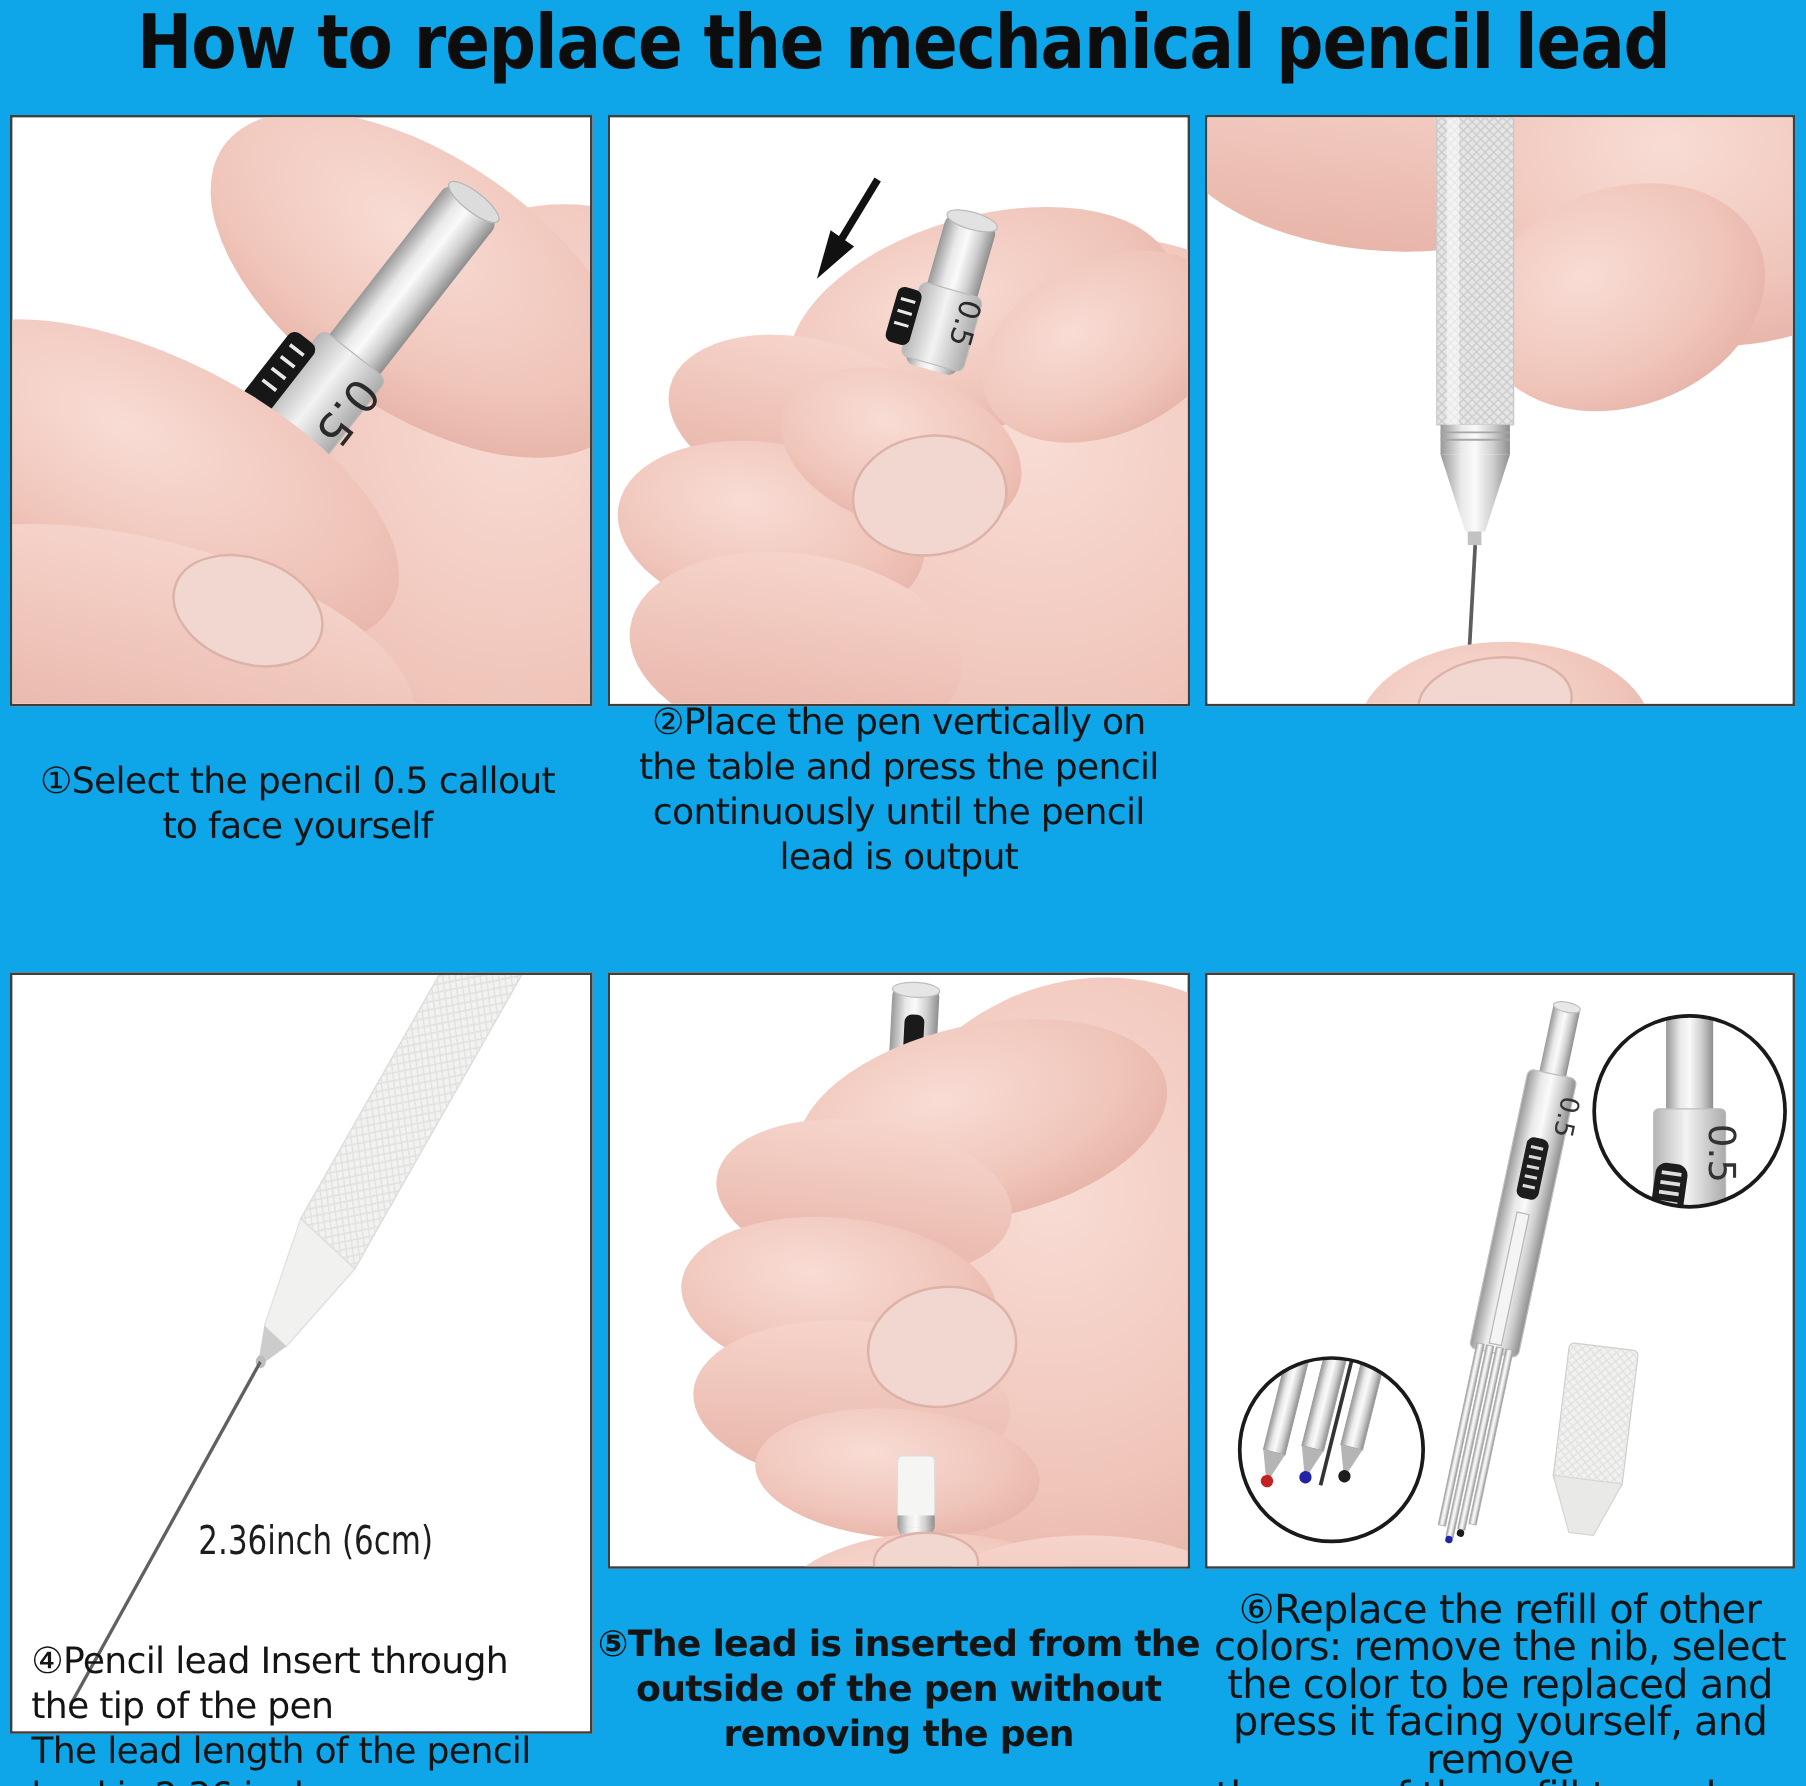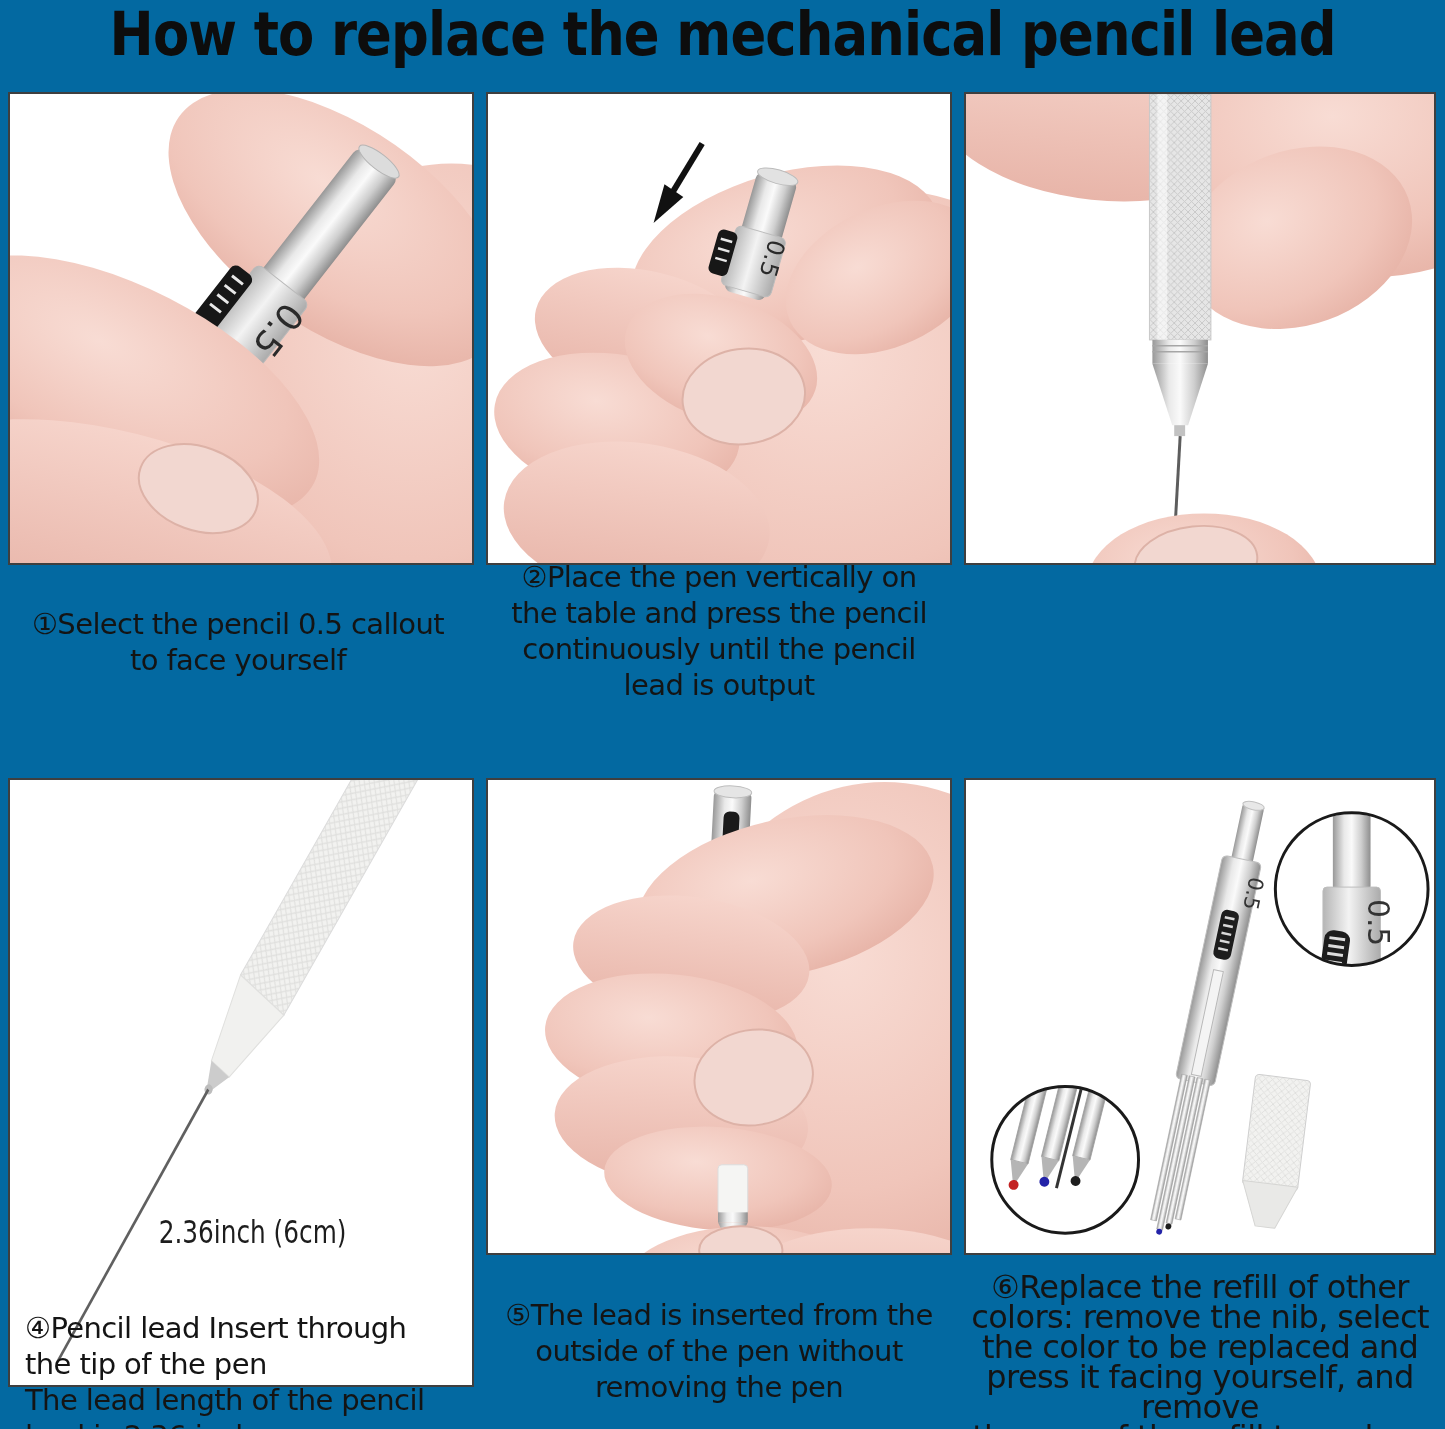--- a/index.html
+++ b/index.html
@@ -1,16 +1,16 @@
 <!DOCTYPE html>
 <html><head>
 <meta charset="utf-8">
 <style>
   html,body{margin:0;padding:0;background:#ffffff;}
-  .page{position:relative;width:1445px;height:1429px;background:#0369a1;overflow:hidden;
+  .page{position:relative;width:1445px;height:1429px;background:#0ea5e9;overflow:hidden;
         font-family:"DejaVu Sans","Liberation Sans",sans-serif;color:#141414;}
   .title{position:absolute;left:0;top:-8px;width:1445px;margin:0;text-align:center;
          font-size:60px;font-weight:bold;letter-spacing:-1px;line-height:84px;color:#0d0d0d;
          white-space:nowrap;}
   .title-inner{display:inline-block;transform:scaleX(0.88);transform-origin:50% 50%;}
   .panel{position:absolute;margin:0;background:#fff;border:2px solid #3f3f3f;box-sizing:border-box;}
   .panel svg{display:block;width:100%;height:100%;}
   .cap{position:absolute;margin:0;font-size:29px;line-height:36px;letter-spacing:-0.6px;
        text-align:center;white-space:pre-line;color:#141414;}
   .cap-left{text-align:left;}
@@ -239,21 +239,21 @@
   <p class="cap" style="left:0px;top:606px;width:476px;">①Select the pencil 0.5 callout
 to face yourself</p>
   <p class="cap" style="left:478px;top:559px;width:482px;">②Place the pen vertically on
 the table and press the pencil
 continuously until the pencil
 lead is output</p>
   <p class="cap cap-left" style="left:25px;top:1283px;width:470px;margin-top:27px;">④Pencil lead Insert through
 the tip of the pen
 The lead length of the pencil
 lead is 2.36 inch</p>
-  <p class="cap" style="left:478px;top:1297px;width:482px;">⑤The lead is inserted from the
+  <p class="cap" style="left:478px;top:1297px;width:482px;font-weight:bold;">⑤The lead is inserted from the
 outside of the pen without
 removing the pen</p>
   <p class="cap cap-tight" style="left:955px;top:1272px;width:490px;">⑥Replace the refill of other
 colors: remove the nib, select
 the color to be replaced and
 press it facing yourself, and remove
 the cap of the refill to replace</p>
 
 </div>
 

